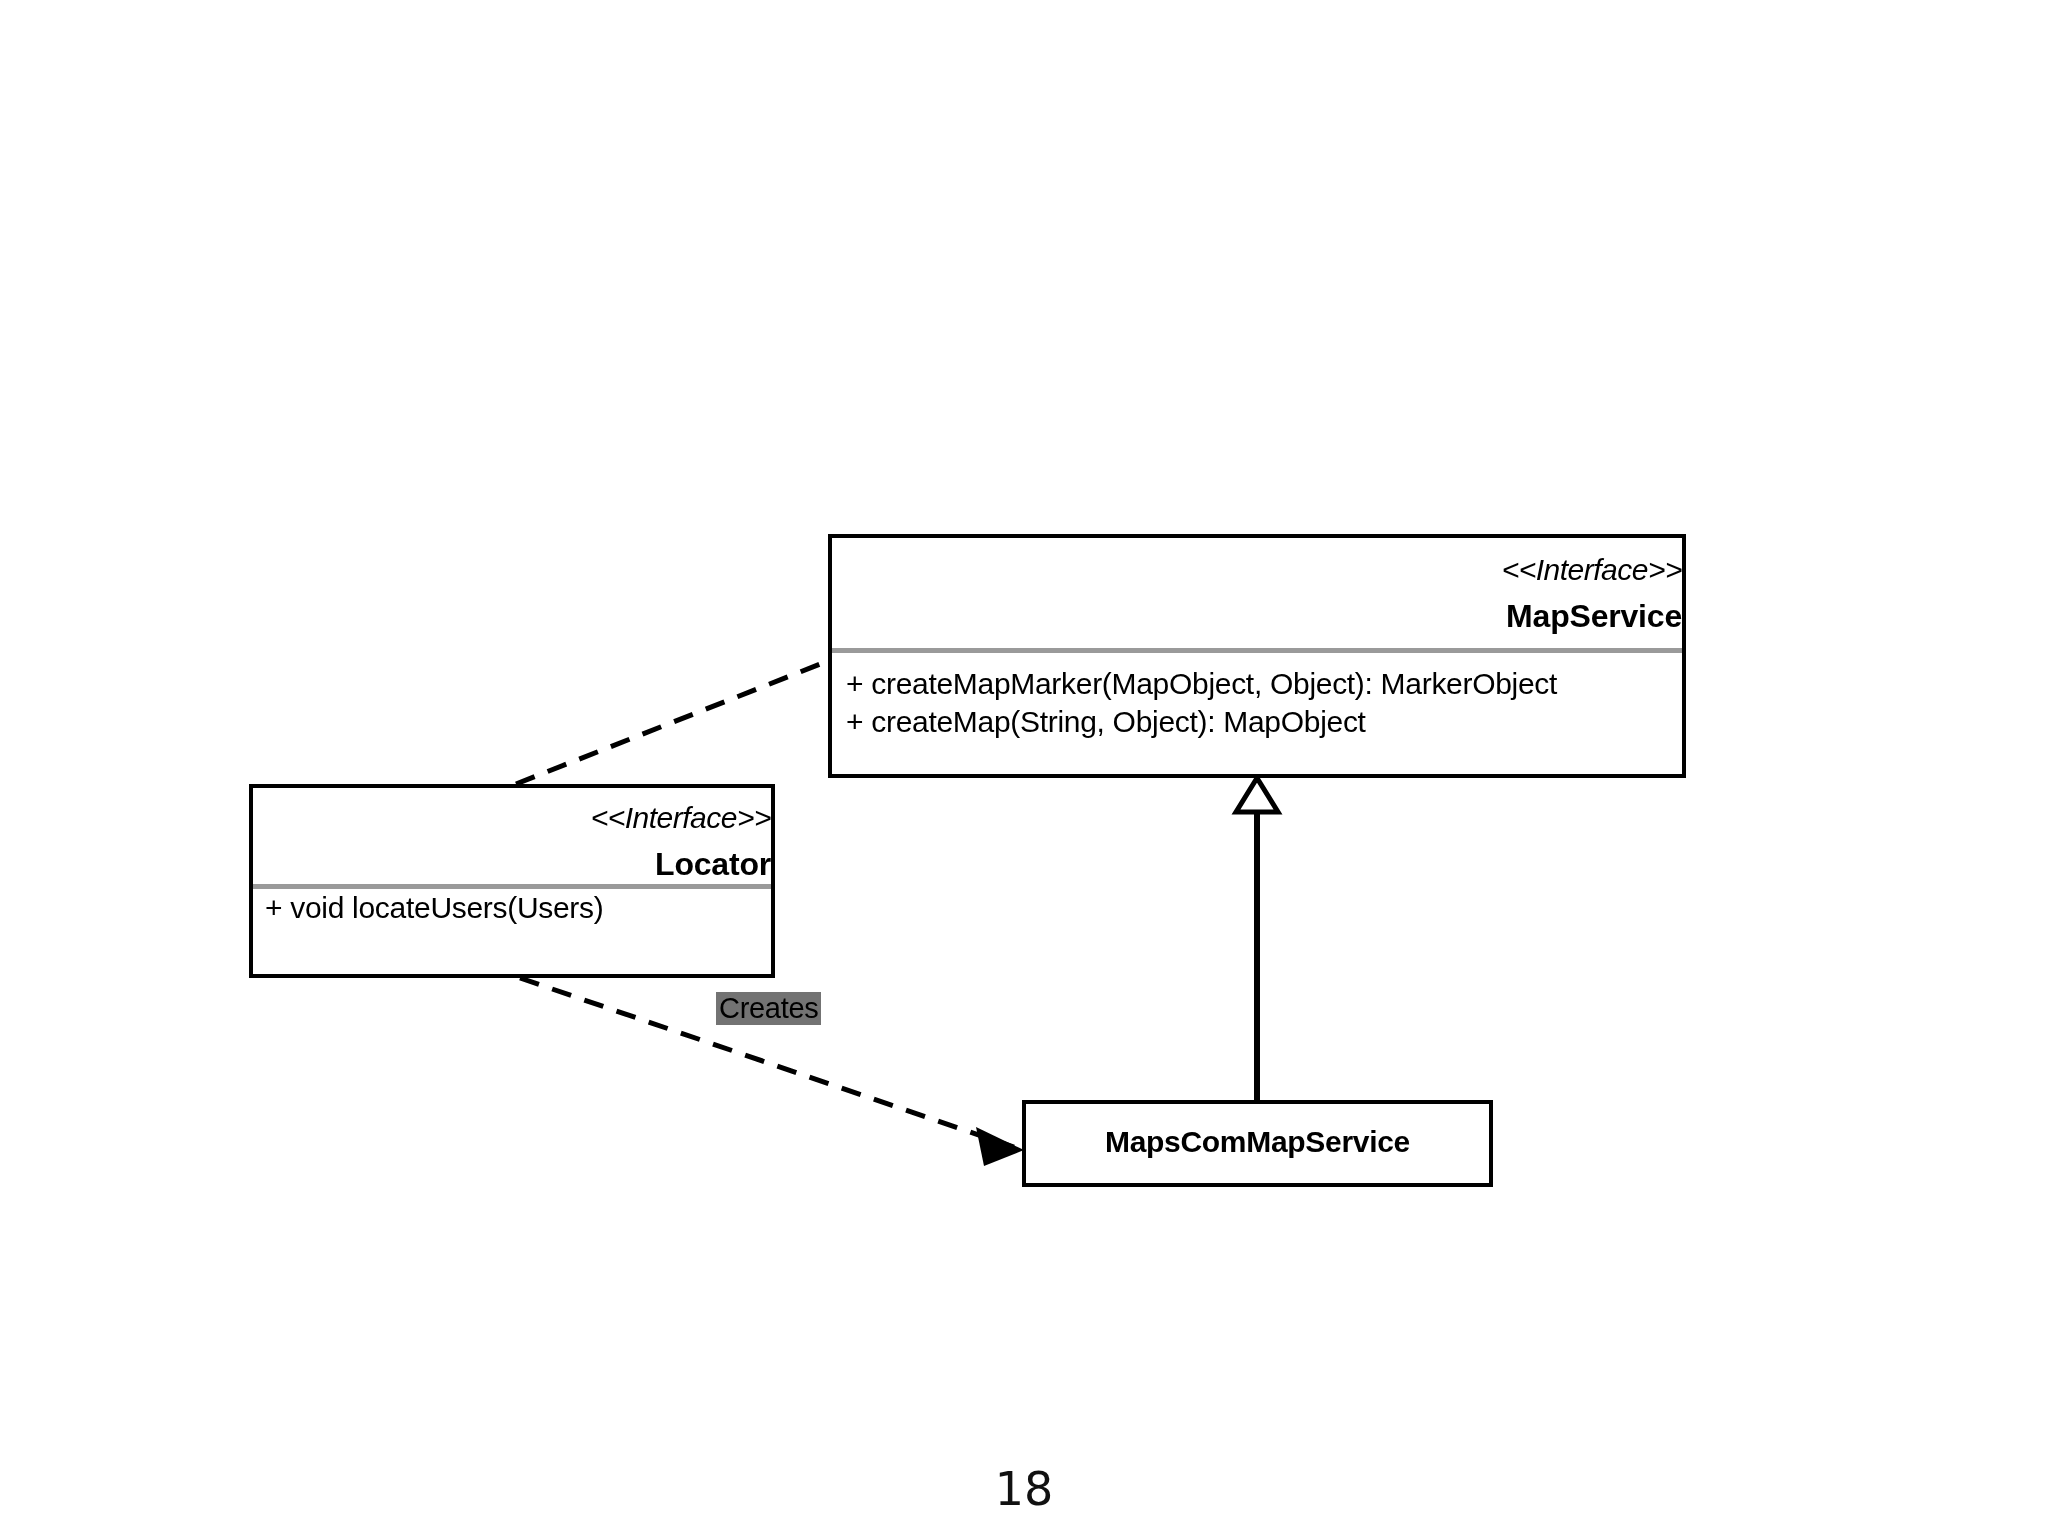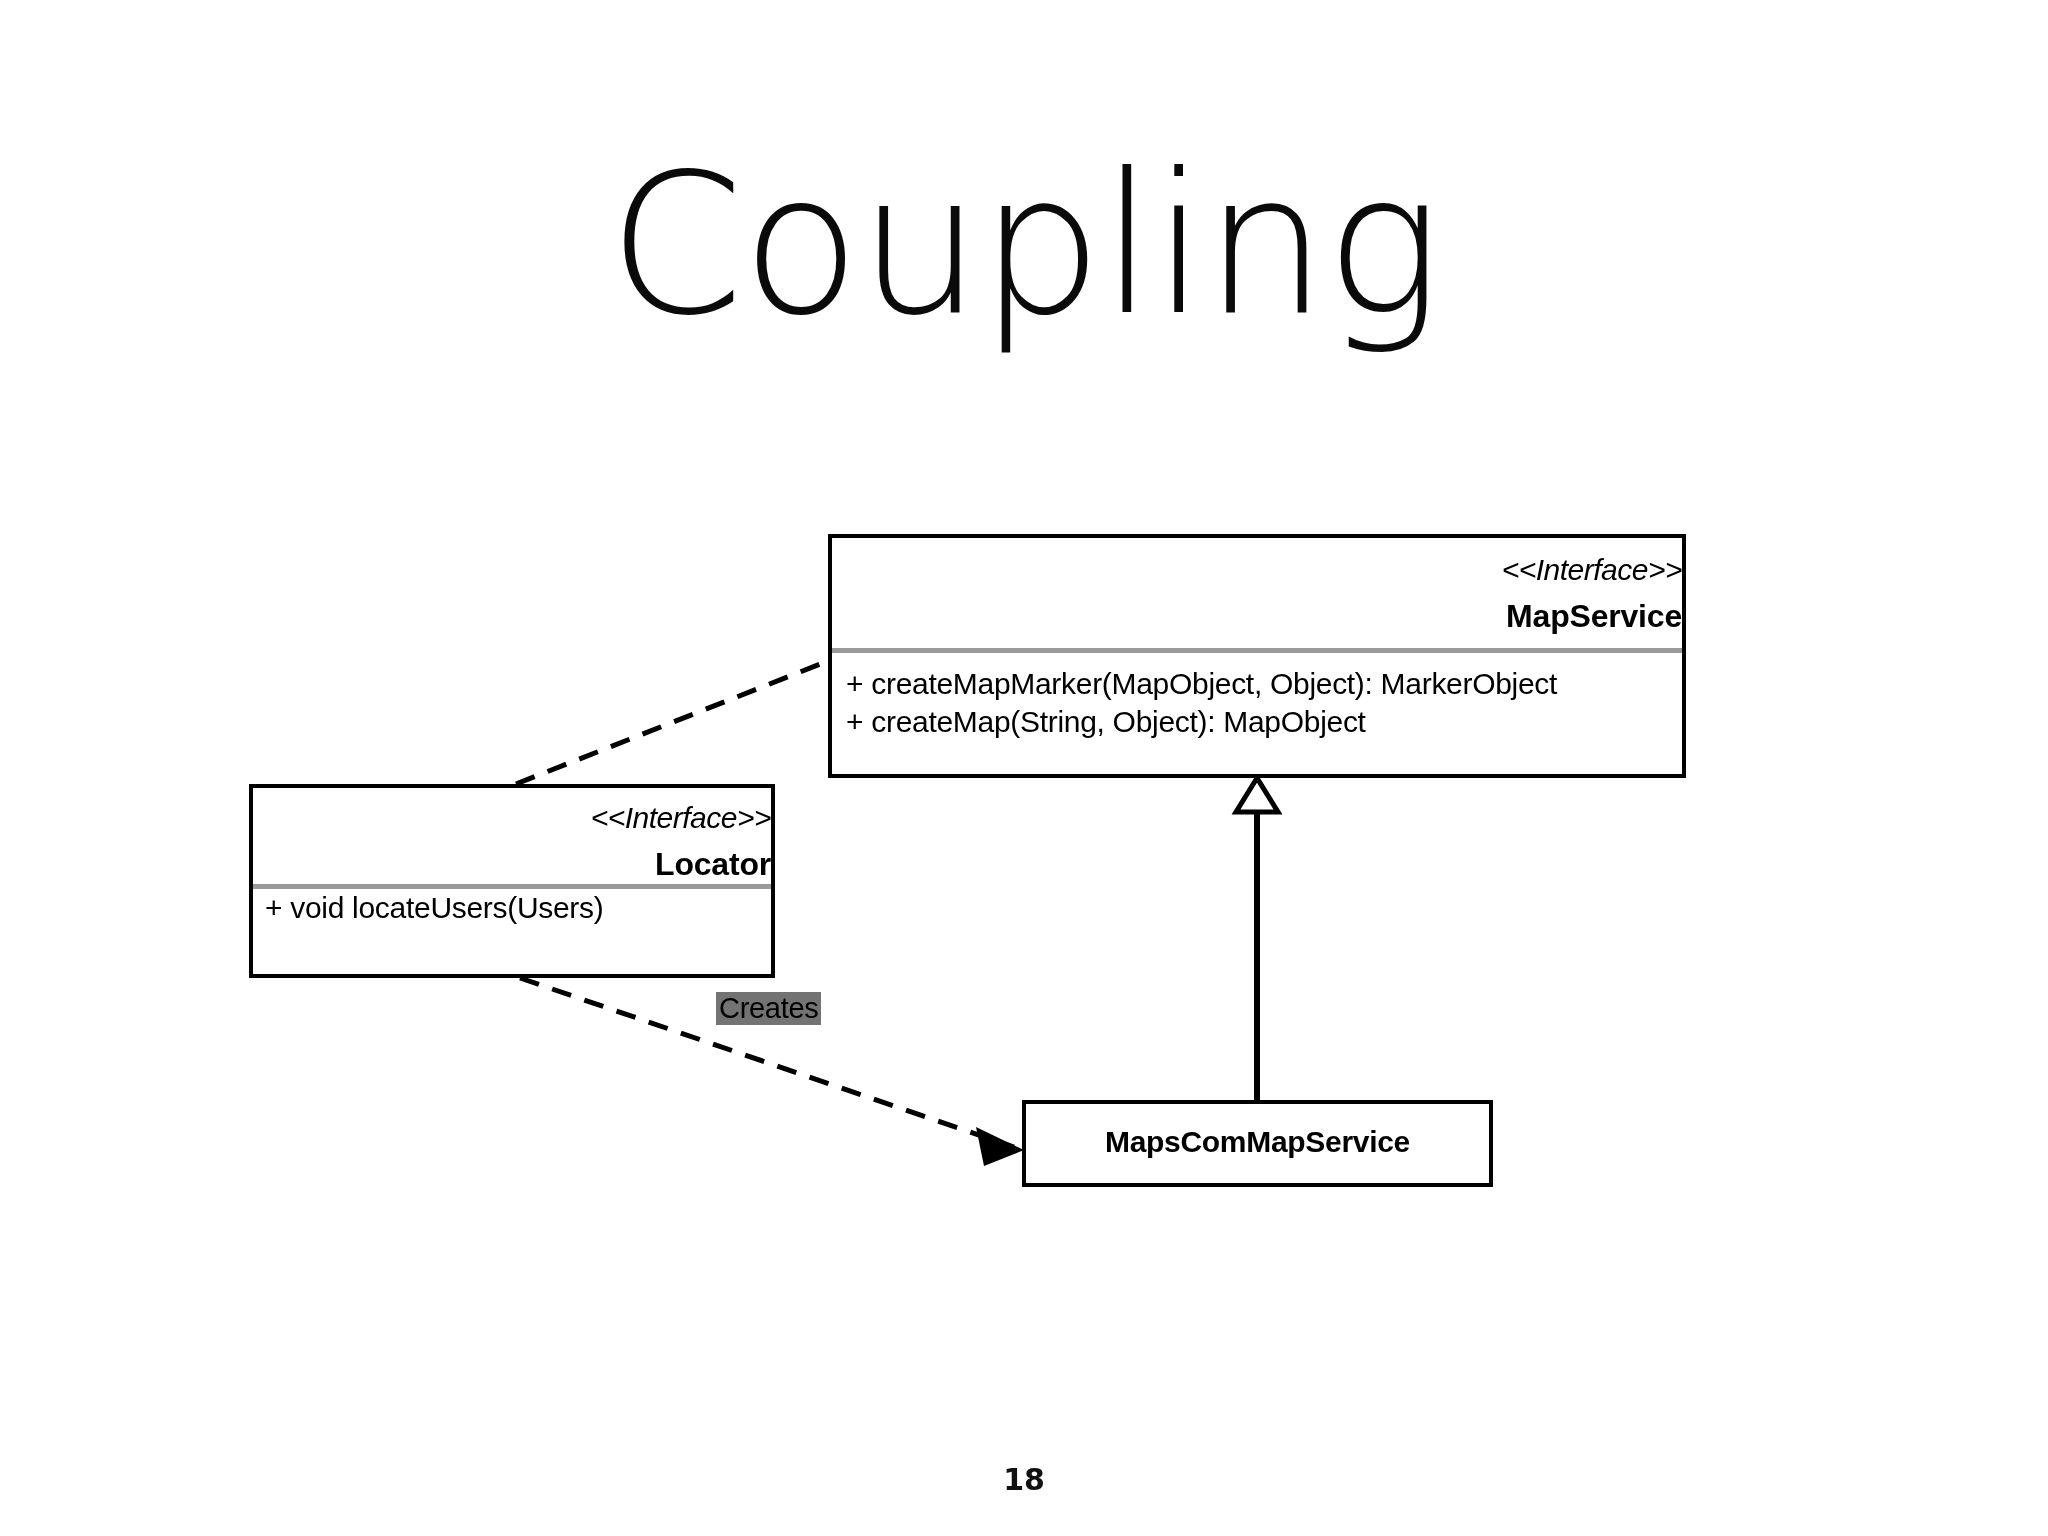--- a/index.html
+++ b/index.html
@@ -139,31 +139,30 @@
   }
 
   
   #page-number {
     position: absolute;
     left: 0;
     top: 1462px;
     width: 2048px;
     text-align: center;
     font-family: "DejaVu Sans", sans-serif;
-    font-weight: 700;
-    font-size: 30px;
+    font-weight: 400;
+    font-size: 46px;
     color: #111111;
   }
 </style>
 </head>
 <body>
 
 <div id="slide">
 
-  <div id="slide-title">Coupling</div>
 
   <svg id="connectors" viewBox="0 0 2048 1536">
 
     <line x1="516" y1="784" x2="828" y2="661" stroke="#000000" stroke-width="5" stroke-dasharray="20 14" stroke-linecap="butt"></line>
 
     <line x1="520" y1="978" x2="1014" y2="1147" stroke="#000000" stroke-width="5" stroke-dasharray="20 14" stroke-linecap="butt"></line>
     <polygon points="1024,1150 976,1127 984,1166" fill="#000000"></polygon>
 
     <line x1="1257" y1="1100" x2="1257" y2="808" stroke="#000000" stroke-width="6"></line>
     <polygon points="1257,778 1236,812 1278,812" fill="#ffffff" stroke="#000000" stroke-width="5" stroke-linejoin="miter"></polygon>

